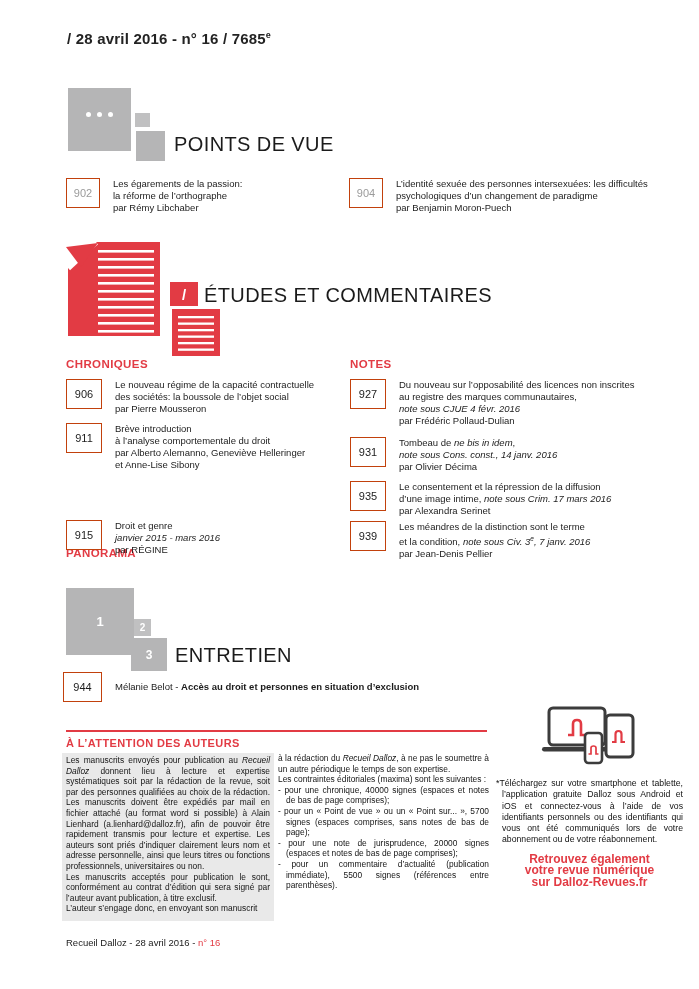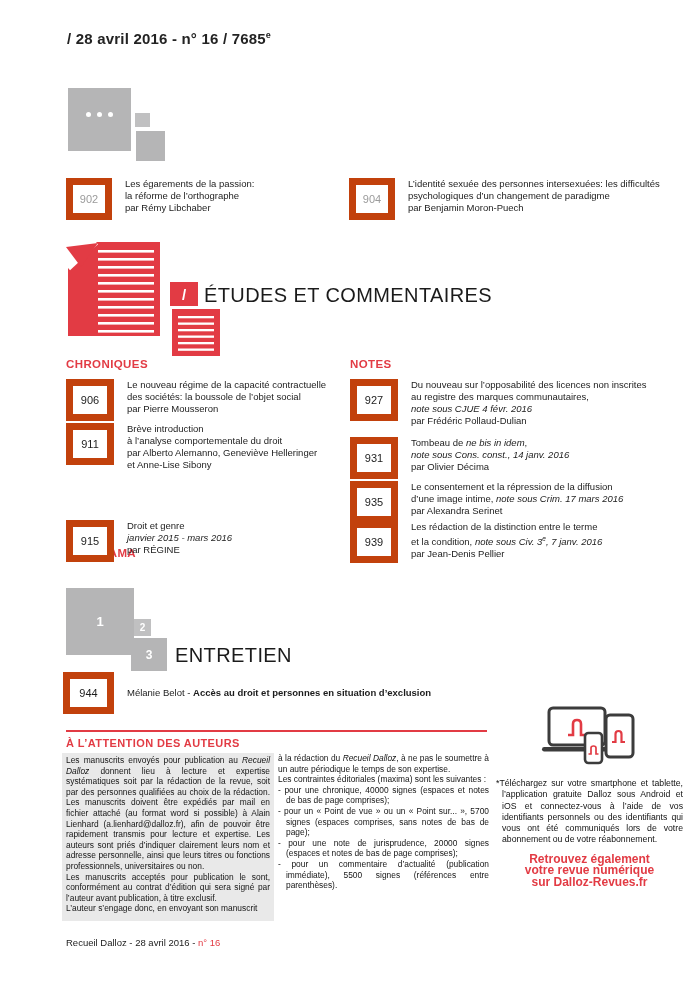--- a/index.html
+++ b/index.html
@@ -22,21 +22,21 @@
   #pdv-icon .s1{left:69px;top:25px;width:15px;height:14px;}
   #pdv-icon .s2{left:70px;top:43px;width:29px;height:30px;}
 
   .section-title{position:absolute;font-size:20px;font-weight:400;letter-spacing:.4px;color:#1b1b1b;}
   #pdv-title{left:174px;top:133px;}
   #etudes-title{left:204px;top:284px;}
   #entretien-title{left:175px;top:644px;}
 
   
   .entry{position:absolute;display:flex;}
-  .numbox{width:34px;height:28px;border:7px solid #c2410c;background:#fff;flex:0 0 auto;
+  .numbox{width:34px;height:28px;border:1px solid #c2410c;background:#fff;flex:0 0 auto;
           display:flex;align-items:center;justify-content:center;font-size:11px;color:#1c1c1c;}
   .numbox.gray{color:#9b9b9b;width:32px;}
   .etext{margin-left:13px;font-size:9.5px;line-height:12px;color:#1c1c1c;}
   .etext i{font-style:italic;}
   .etext sup{font-size:6.5px;}
   .etext b{font-weight:700;}
   #e902{left:66px;top:178px;} #e904{left:349px;top:178px;}
   #e906{left:66px;top:379px;} #e911{left:66px;top:423px;}
   #e915{left:66px;top:520px;}
   #e927{left:350px;top:379px;} #e931{left:350px;top:437px;}
@@ -98,20 +98,21 @@
     <div class="gsq big">
       <div class="dots">
           <i></i>
           <i></i>
           <i></i>
         </div>
     </div>
     <div class="gsq light s1"></div>
     <div class="gsq s2"></div>
   </div>
+  <div class="section-title" id="pdv-title">POINTS DE VUE</div>
 
   <div class="entry" id="e902">
     <div class="numbox gray">902</div>
     <div class="etext">
       <span>Les égarements de la passion:</span><br>
       <span>la réforme de l’orthographe</span><br>
       <span>par Rémy Libchaber</span>
     </div>
   </div>
   <div class="entry" id="e904">
@@ -208,21 +209,21 @@
     <div class="numbox">935</div>
     <div class="etext">
       <span>Le consentement et la répression de la diffusion</span><br>
       <span>d’une image intime, </span><i>note sous Crim. 17 mars 2016</i><br>
       <span>par Alexandra Serinet</span>
     </div>
   </div>
   <div class="entry" id="e939">
     <div class="numbox">939</div>
     <div class="etext">
-      <span>Les rédaction de la distinction entre le terme</span><br>
+      <span>Les méandres de la distinction sont le terme</span><br>
       <span>et la condition, </span><i><span>note sous Civ. 3</span><sup>e</sup><span>, 7 janv. 2016</span></i><br>
       <span>par Jean-Denis Pellier</span>
     </div>
   </div>
 
   <div id="ent-icon">
     <div class="sq q1">1</div>
     <div class="sq q2">2</div>
     <div class="sq q3">3</div>
   </div>

